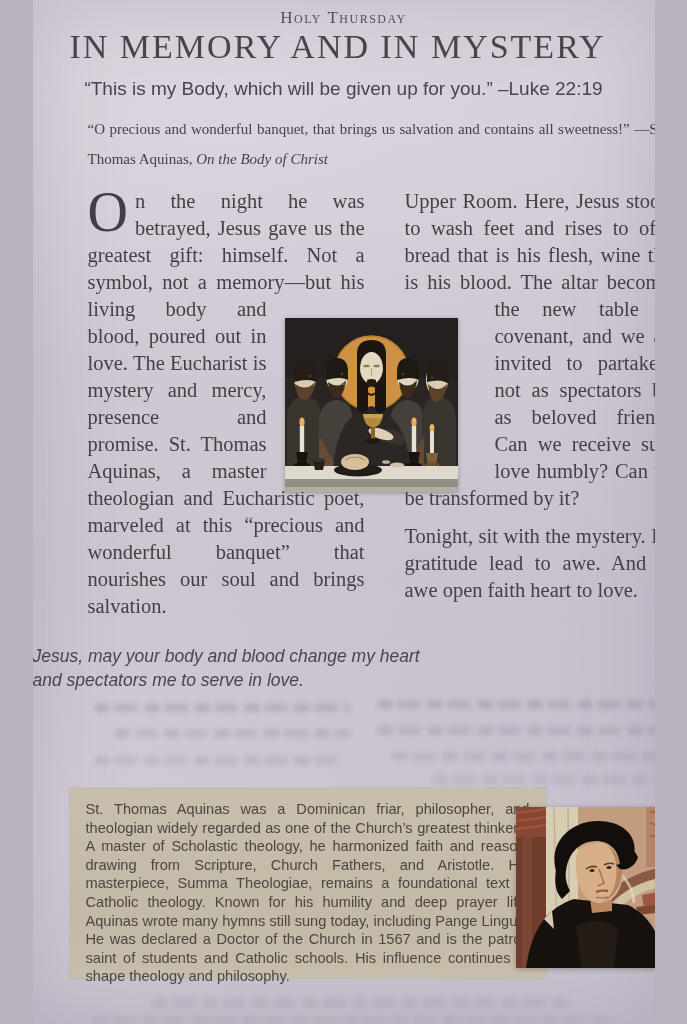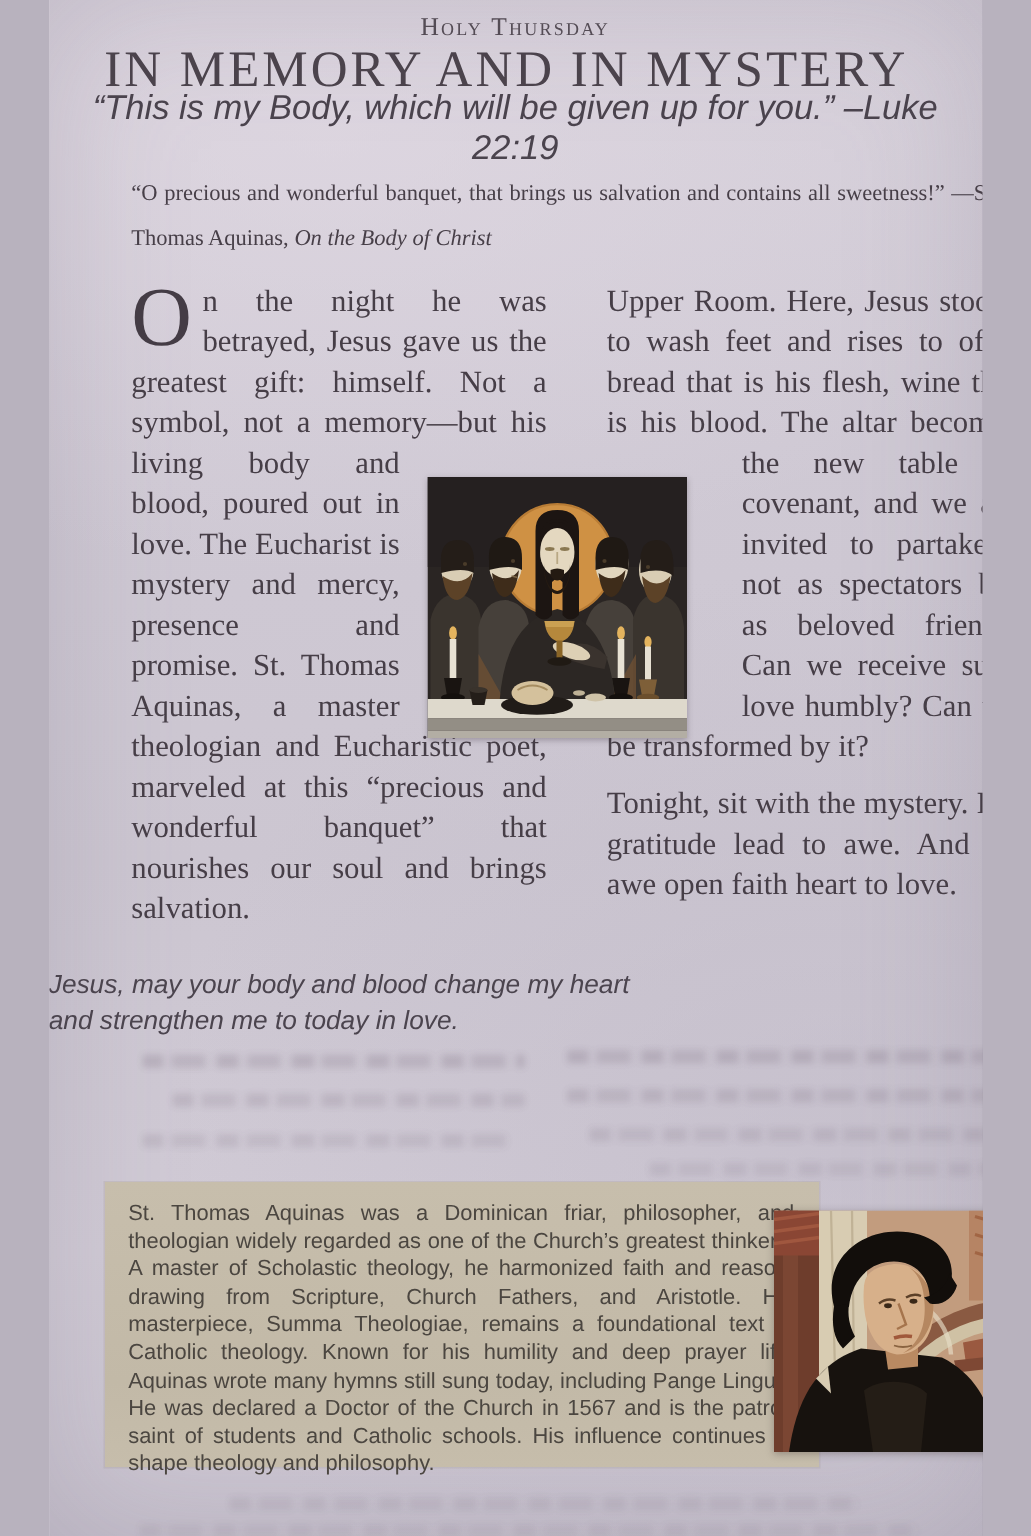--- a/index.html
+++ b/index.html
@@ -19,23 +19,23 @@
   
   .eyebrow{
     position:absolute;top:8px;left:0;right:0;text-align:center;
     font-variant:small-caps;letter-spacing:1.5px;font-size:17px;color:#544c55;
   }
   .title{
     position:absolute;top:28px;left:0;right:12px;text-align:center;
     font-size:34px;letter-spacing:2px;color:#4b434c;font-weight:500;
   }
   .subtitle{
-    position:absolute;top:58px;left:0;right:0;text-align:center;
-    font-family:"Liberation Sans", sans-serif;font-style:italic;
-    font-size:23px;color:#4a434d;
+    position:absolute;top:78px;left:0;right:0;text-align:center;
+    font-family:"Liberation Sans", sans-serif;
+    font-size:19px;color:#4a434d;
   }
   
   .intro-quote{
     position:absolute;left:55px;top:114px;width:578px;
     font-size:15px;line-height:30px;text-align:justify;color:#473f48;
   }
   .intro-quote .src{font-style:italic;}
   
   .col{position:absolute;top:188px;font-size:20.5px;line-height:27px;text-align:justify;color:#463e47;}
   .col p{margin:0 0 11px 0;}
@@ -181,21 +181,21 @@
 
     <path d="M28,142 L40,142 L38,152 L30,152 Z" fill="#241e19"></path>
     <ellipse cx="34" cy="142" rx="6" ry="2" fill="#3a332c"></ellipse>
 
     <ellipse cx="112" cy="147" rx="7" ry="2.6" fill="#cfc3a8"></ellipse>
     <ellipse cx="101" cy="144" rx="4" ry="1.8" fill="#bfb296"></ellipse>
   </svg>
 
   <div class="prayer">
     <div>Jesus, may your body and blood change my heart</div>
-    <div>and strengthen me to today in love.</div>
+    <div>and spectators me to serve in love.</div>
   </div>
 
   <div class="ghost">
     <div class="ghost-bar" style="left:62px;top:703px;width:255px;"></div>
     <div class="ghost-bar" style="left:82px;top:729px;width:235px;opacity:.8;"></div>
     <div class="ghost-bar" style="left:62px;top:756px;width:245px;opacity:.7;"></div>
     <div class="ghost-bar" style="left:345px;top:700px;width:288px;"></div>
     <div class="ghost-bar" style="left:345px;top:726px;width:288px;opacity:.85;"></div>
     <div class="ghost-bar" style="left:360px;top:752px;width:272px;opacity:.7;"></div>
     <div class="ghost-bar" style="left:400px;top:775px;width:232px;opacity:.6;"></div>

